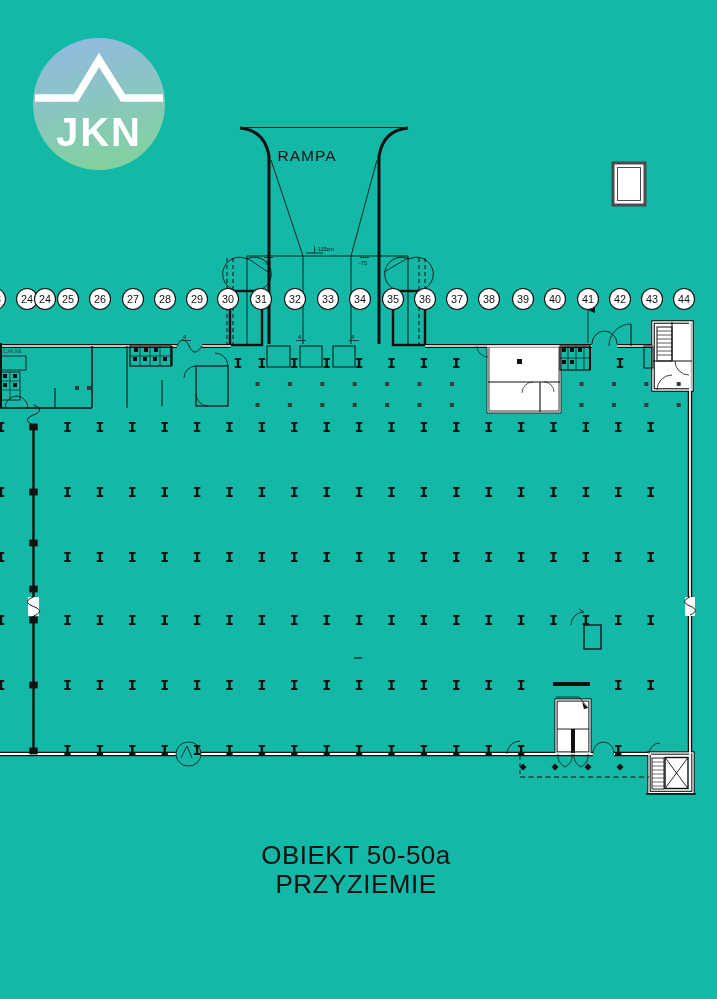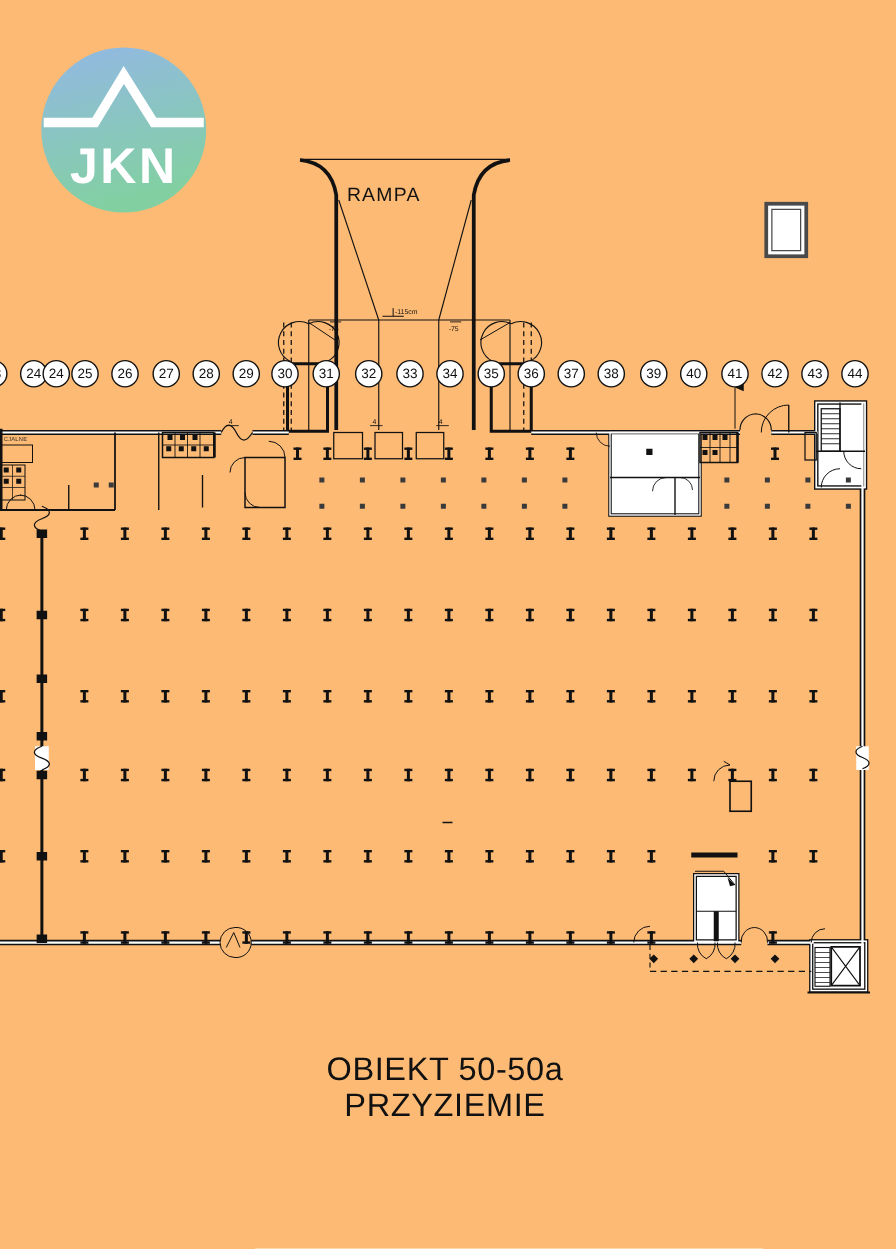--- a/index.html
+++ b/index.html
@@ -1,16 +1,16 @@
 <!DOCTYPE html>
 <html><head>
 <meta charset="utf-8">
 <style>
   html,body{margin:0;padding:0;background:#ffffff;}
-  .canvas{position:relative;width:717px;height:999px;background:#fdba74;overflow:hidden;}
+  .canvas{position:relative;width:717px;height:999px;background:#14b8a6;overflow:hidden;}
   svg{display:block;}
   text{font-family:"Liberation Sans","DejaVu Sans",sans-serif;fill:#111;}
   .logo-text{font-weight:bold;fill:#ffffff;letter-spacing:2px;}
   .ramp-label{font-size:15.5px;letter-spacing:1px;}
   .tiny{font-size:5.5px;}
   .micro{font-size:4.6px;fill:#333;letter-spacing:.2px;}
   .title-line{font-size:26px;letter-spacing:.5px;}
 </style>
 </head>
 <body>

